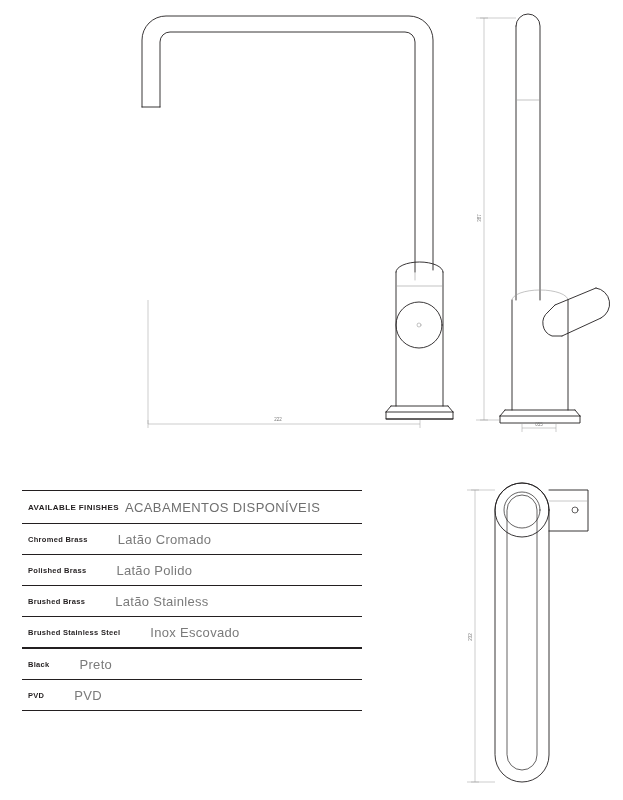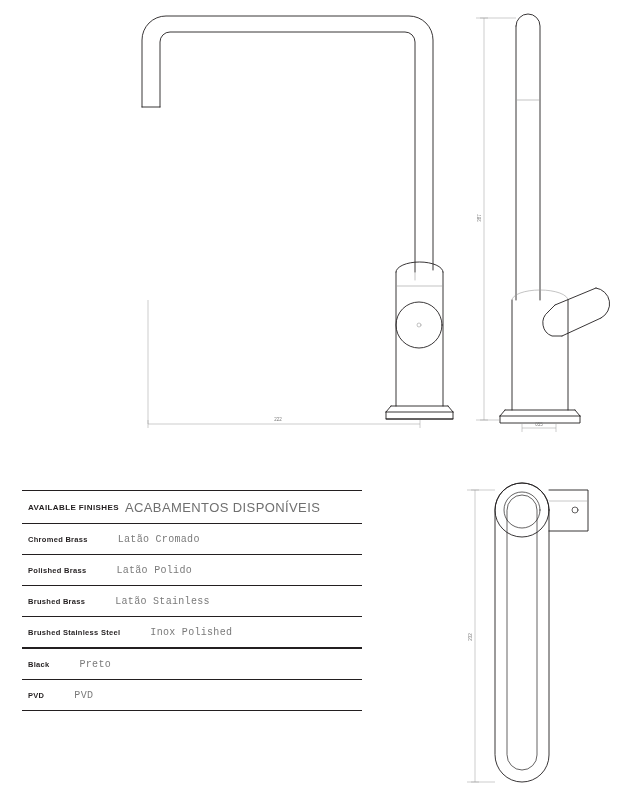--- a/index.html
+++ b/index.html
@@ -72,24 +72,23 @@
     color: #6f6f6f;
   }
   .fin-row .en {
     font-size: 7.5px;
     font-weight: bold;
     letter-spacing: 0.3px;
     color: #231f20;
     margin-right: 6px;
   }
   .fin-row .pt {
-    font-size: 10px;
+    font-size: 13px;
     letter-spacing: 0.3px;
     color: #7a7a7a;
-    font-family: Liberation Mono, monospace;
   }
 
   .finishes-drawing {
     position: absolute;
     left: 455px;
     top: 455px;
     width: 168px;
     height: 345px;
   }
 
@@ -201,21 +200,21 @@
 
     <div class="rule"></div>
     <div class="fin-row">
       <span class="en">Brushed Brass</span>
       <span class="pt">Latão Stainless</span>
     </div>
 
     <div class="rule"></div>
     <div class="fin-row">
       <span class="en">Brushed Stainless Steel</span>
-      <span class="pt">Inox Polished</span>
+      <span class="pt">Inox Escovado</span>
     </div>
 
     <div class="rule"></div>
 
     <div class="rule"></div>
     <div class="fin-row">
       <span class="en">Black</span>
       <span class="pt">Preto</span>
     </div>
 

